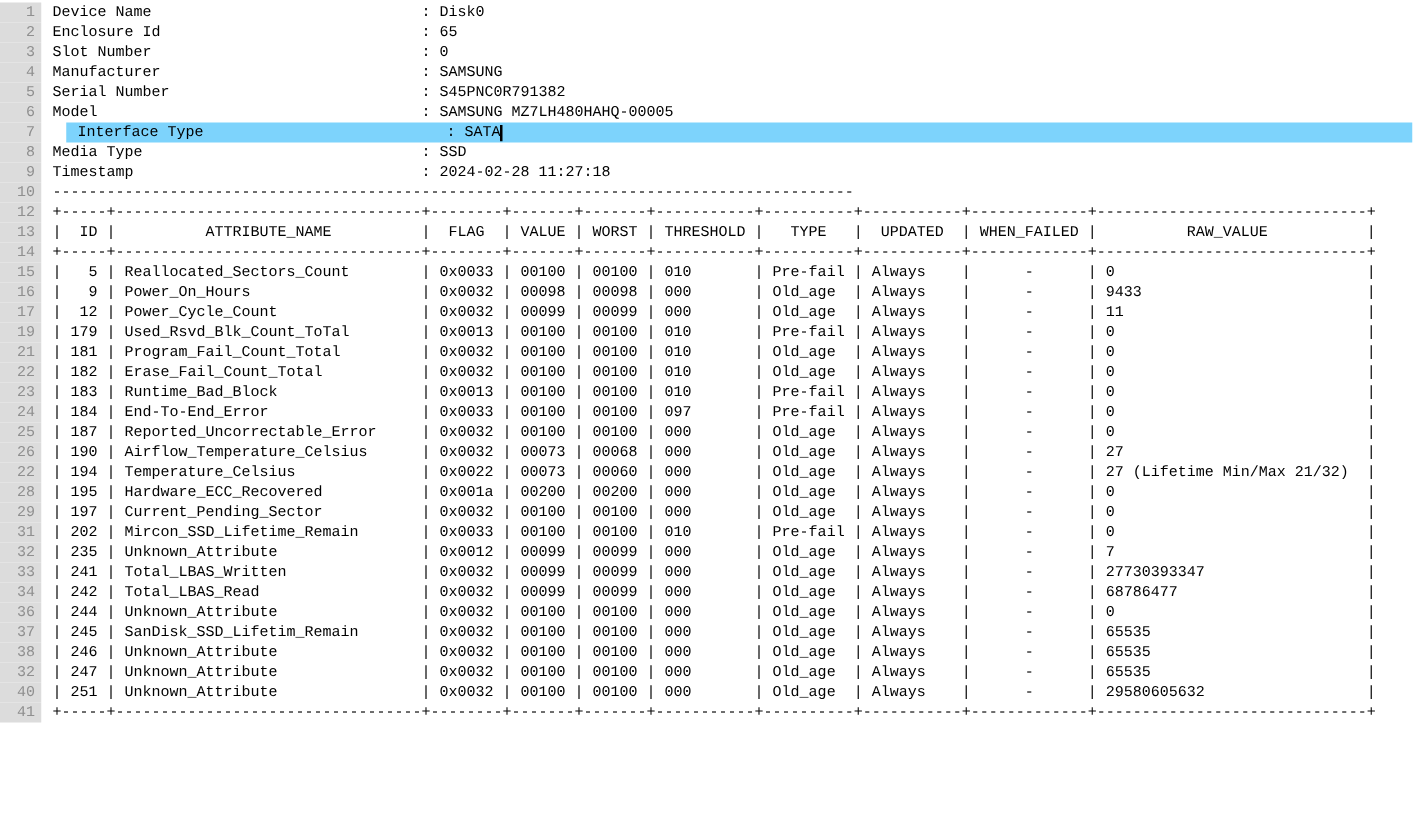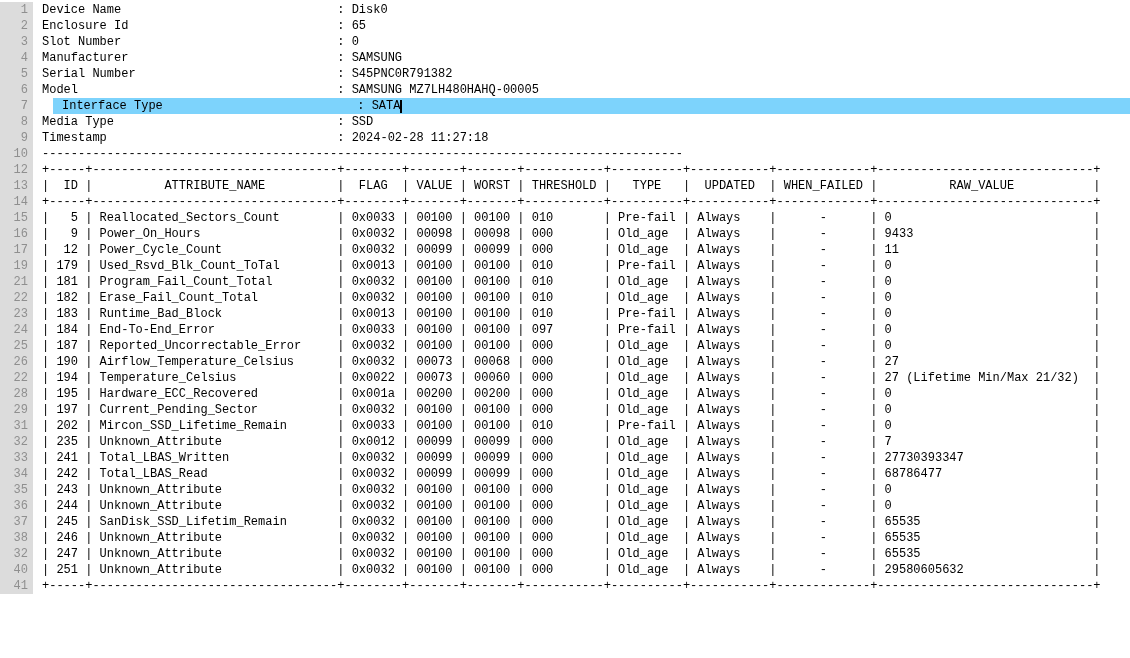--- a/index.html
+++ b/index.html
@@ -77,20 +77,19 @@
     <div class="line"><span class="num">24</span><span class="text">| 184 | End-To-End_Error                 | 0x0033 | 00100 | 00100 | 097       | Pre-fail | Always    |      -      | 0                            |</span></div>
     <div class="line"><span class="num">25</span><span class="text">| 187 | Reported_Uncorrectable_Error     | 0x0032 | 00100 | 00100 | 000       | Old_age  | Always    |      -      | 0                            |</span></div>
     <div class="line"><span class="num">26</span><span class="text">| 190 | Airflow_Temperature_Celsius      | 0x0032 | 00073 | 00068 | 000       | Old_age  | Always    |      -      | 27                           |</span></div>
     <div class="line"><span class="num">22</span><span class="text">| 194 | Temperature_Celsius              | 0x0022 | 00073 | 00060 | 000       | Old_age  | Always    |      -      | 27 (Lifetime Min/Max 21/32)  |</span></div>
     <div class="line"><span class="num">28</span><span class="text">| 195 | Hardware_ECC_Recovered           | 0x001a | 00200 | 00200 | 000       | Old_age  | Always    |      -      | 0                            |</span></div>
     <div class="line"><span class="num">29</span><span class="text">| 197 | Current_Pending_Sector           | 0x0032 | 00100 | 00100 | 000       | Old_age  | Always    |      -      | 0                            |</span></div>
     <div class="line"><span class="num">31</span><span class="text">| 202 | Mircon_SSD_Lifetime_Remain       | 0x0033 | 00100 | 00100 | 010       | Pre-fail | Always    |      -      | 0                            |</span></div>
     <div class="line"><span class="num">32</span><span class="text">| 235 | Unknown_Attribute                | 0x0012 | 00099 | 00099 | 000       | Old_age  | Always    |      -      | 7                            |</span></div>
     <div class="line"><span class="num">33</span><span class="text">| 241 | Total_LBAS_Written               | 0x0032 | 00099 | 00099 | 000       | Old_age  | Always    |      -      | 27730393347                  |</span></div>
     <div class="line"><span class="num">34</span><span class="text">| 242 | Total_LBAS_Read                  | 0x0032 | 00099 | 00099 | 000       | Old_age  | Always    |      -      | 68786477                     |</span></div>
-    <div class="line"><span class="num">35</span><span class="text">| 243 | Unknown_Attribute                | 0x0032 | 00100 | 00100 | 000       | Old_age  | Always    |      -      | 0                            |</span></div>
     <div class="line"><span class="num">36</span><span class="text">| 244 | Unknown_Attribute                | 0x0032 | 00100 | 00100 | 000       | Old_age  | Always    |      -      | 0                            |</span></div>
     <div class="line"><span class="num">37</span><span class="text">| 245 | SanDisk_SSD_Lifetim_Remain       | 0x0032 | 00100 | 00100 | 000       | Old_age  | Always    |      -      | 65535                        |</span></div>
     <div class="line"><span class="num">38</span><span class="text">| 246 | Unknown_Attribute                | 0x0032 | 00100 | 00100 | 000       | Old_age  | Always    |      -      | 65535                        |</span></div>
     <div class="line"><span class="num">32</span><span class="text">| 247 | Unknown_Attribute                | 0x0032 | 00100 | 00100 | 000       | Old_age  | Always    |      -      | 65535                        |</span></div>
     <div class="line"><span class="num">40</span><span class="text">| 251 | Unknown_Attribute                | 0x0032 | 00100 | 00100 | 000       | Old_age  | Always    |      -      | 29580605632                  |</span></div>
     <div class="line"><span class="num">41</span><span class="text">+-----+----------------------------------+--------+-------+-------+-----------+----------+-----------+-------------+------------------------------+</span></div>
   </div>
 
 </body></html>

